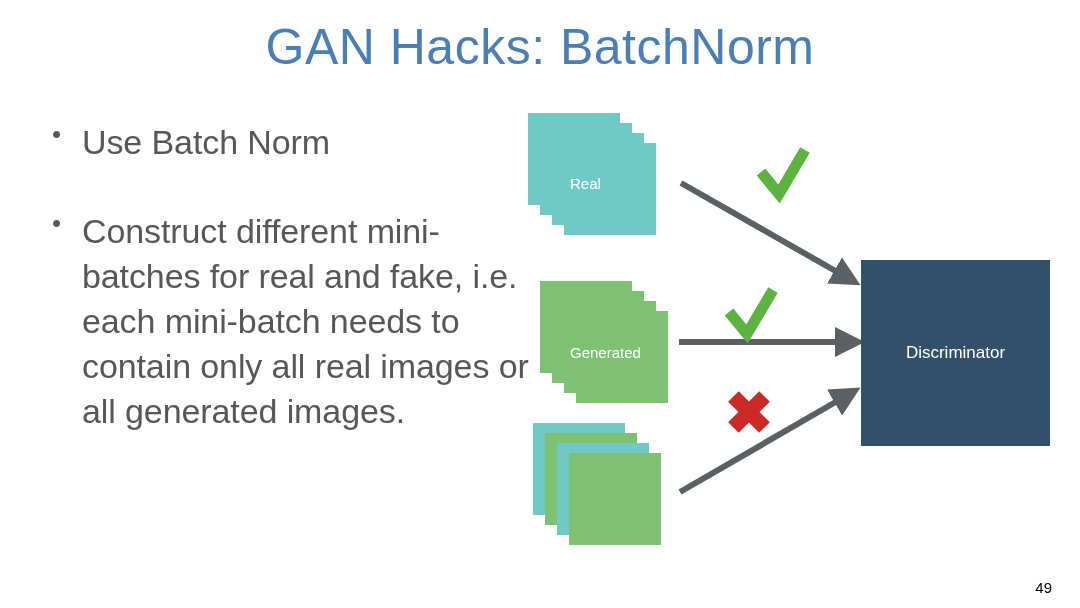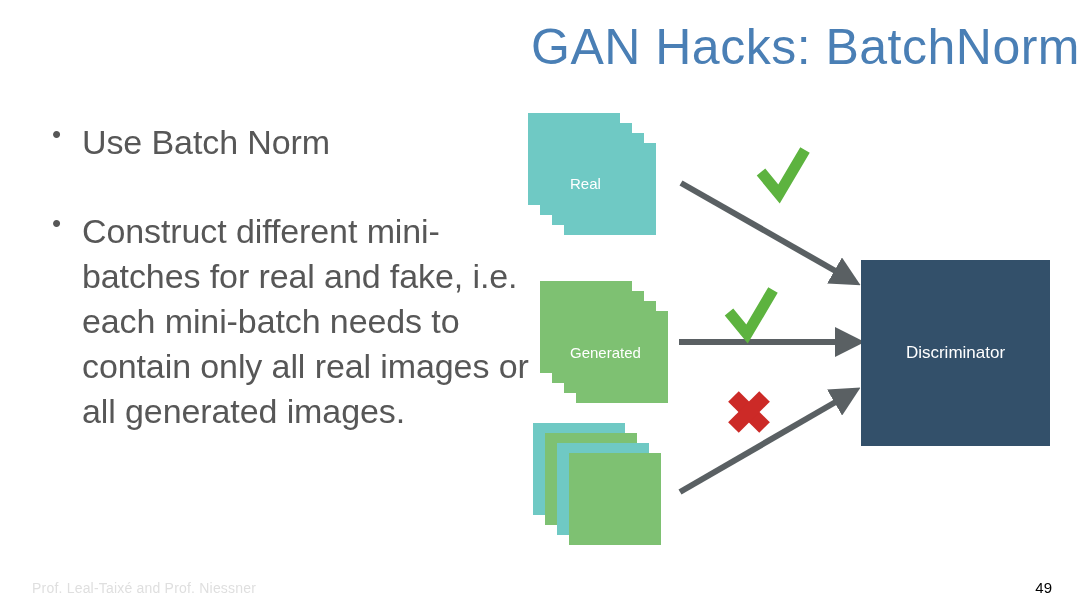--- a/index.html
+++ b/index.html
@@ -15,21 +15,21 @@
     overflow: hidden;
     font-family: "Liberation Sans", sans-serif;
   }
 
   
   .slide-title {
     position: absolute;
     left: 0;
     top: 18px;
     width: 1080px;
-    text-align: right;
+    text-align: center;
     font-size: 50px;
     font-weight: 300;
     letter-spacing: 0.5px;
     color: #4A7FB5;
     white-space: nowrap;
   }
 
   
   .bullets {
     position: absolute;
@@ -210,16 +210,15 @@
       <div class="card green c1"></div>
       <div class="card teal c2"></div>
       <div class="card green c3"></div>
     </div>
 
     <div class="disc-box">
       <span>Discriminator</span>
     </div>
   </div>
 
-  <div class="footer-author">Prof. Leal-Taixé and Prof. Niessner</div>
   <div class="footer-page">49</div>
 
 </div>
 
 </body></html>

